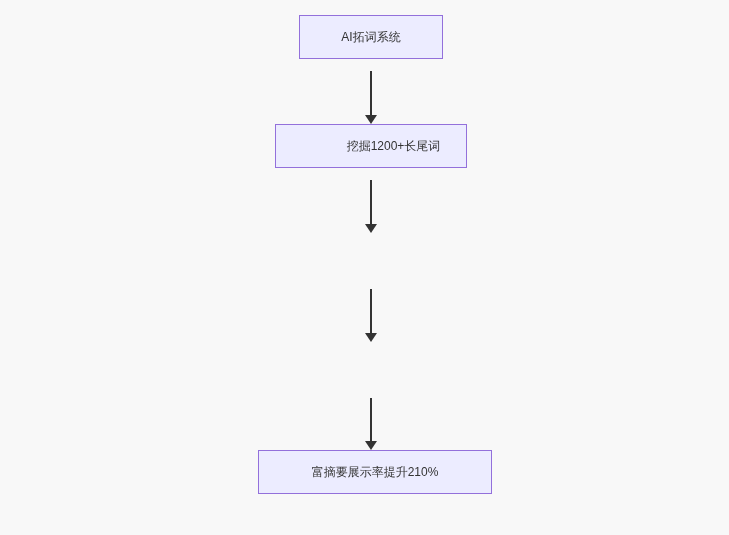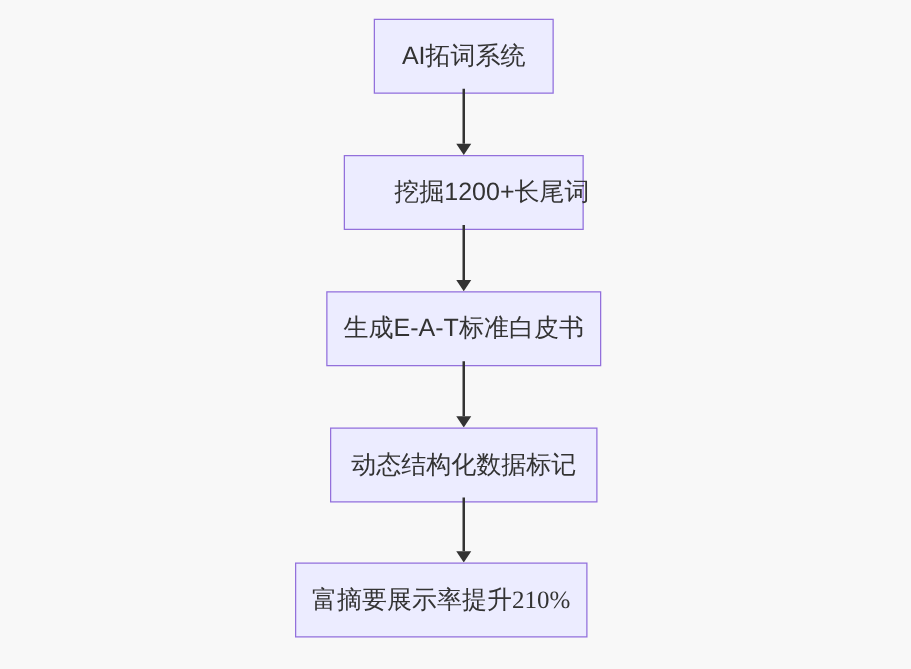--- a/index.html
+++ b/index.html
@@ -11,37 +11,37 @@
     position: relative;
     width: 729px;
     height: 535px;
     background: var(--background, #f8f8f8);
     font-family: "Liberation Sans", "DejaVu Sans", sans-serif;
     overflow: hidden;
   }
   .node {
     position: absolute;
     box-sizing: border-box;
-    height: 60px;
+    height: 44px;
     background: var(--node-fill, #ECECFF);
     border: 1.5px solid var(--node-border, #9370DB);
     display: flex;
     align-items: center;
     justify-content: center;
     text-align: center;
-    font-size: 20px;
+    font-size: 12px;
     color: var(--text, #333333);
     line-height: 1;
     white-space: nowrap;
   }
   .n1 { left: 299px; top: 15px;  width: 144px; }
   .n2 { left: 275px; top: 124px; width: 192px; padding-left: 45px; }
   .n3 { left: 261px; top: 233px; width: 220px; }
   .n4 { left: 264px; top: 342px; width: 214px; }
-  .n5 { left: 236px; top: 450px; width: 234px; font-family: Liberation Serif, serif; }
+  .n5 { left: 258px; top: 450px; width: 234px; }
 
   .arrow {
     position: absolute;
     left: 365px;            
     width: 12px;
     display: flex;
     flex-direction: column;
     align-items: center;
   }
   .a1 { top: 71px;  height: 53px; }
@@ -77,32 +77,26 @@
 
   <div class="node n2">
     <span>挖掘1200+长尾词</span>
   </div>
 
   <div class="arrow a2">
     <div class="line"></div>
     <div class="head"></div>
   </div>
 
-  <div class="node n3">
-    <span>生成E-A-T标准白皮书</span>
-  </div>
 
   <div class="arrow a3">
     <div class="line"></div>
     <div class="head"></div>
   </div>
 
-  <div class="node n4">
-    <span>动态结构化数据标记</span>
-  </div>
 
   <div class="arrow a4">
     <div class="line"></div>
     <div class="head"></div>
   </div>
 
   <div class="node n5">
     <span>富摘要展示率提升210%</span>
   </div>
 

